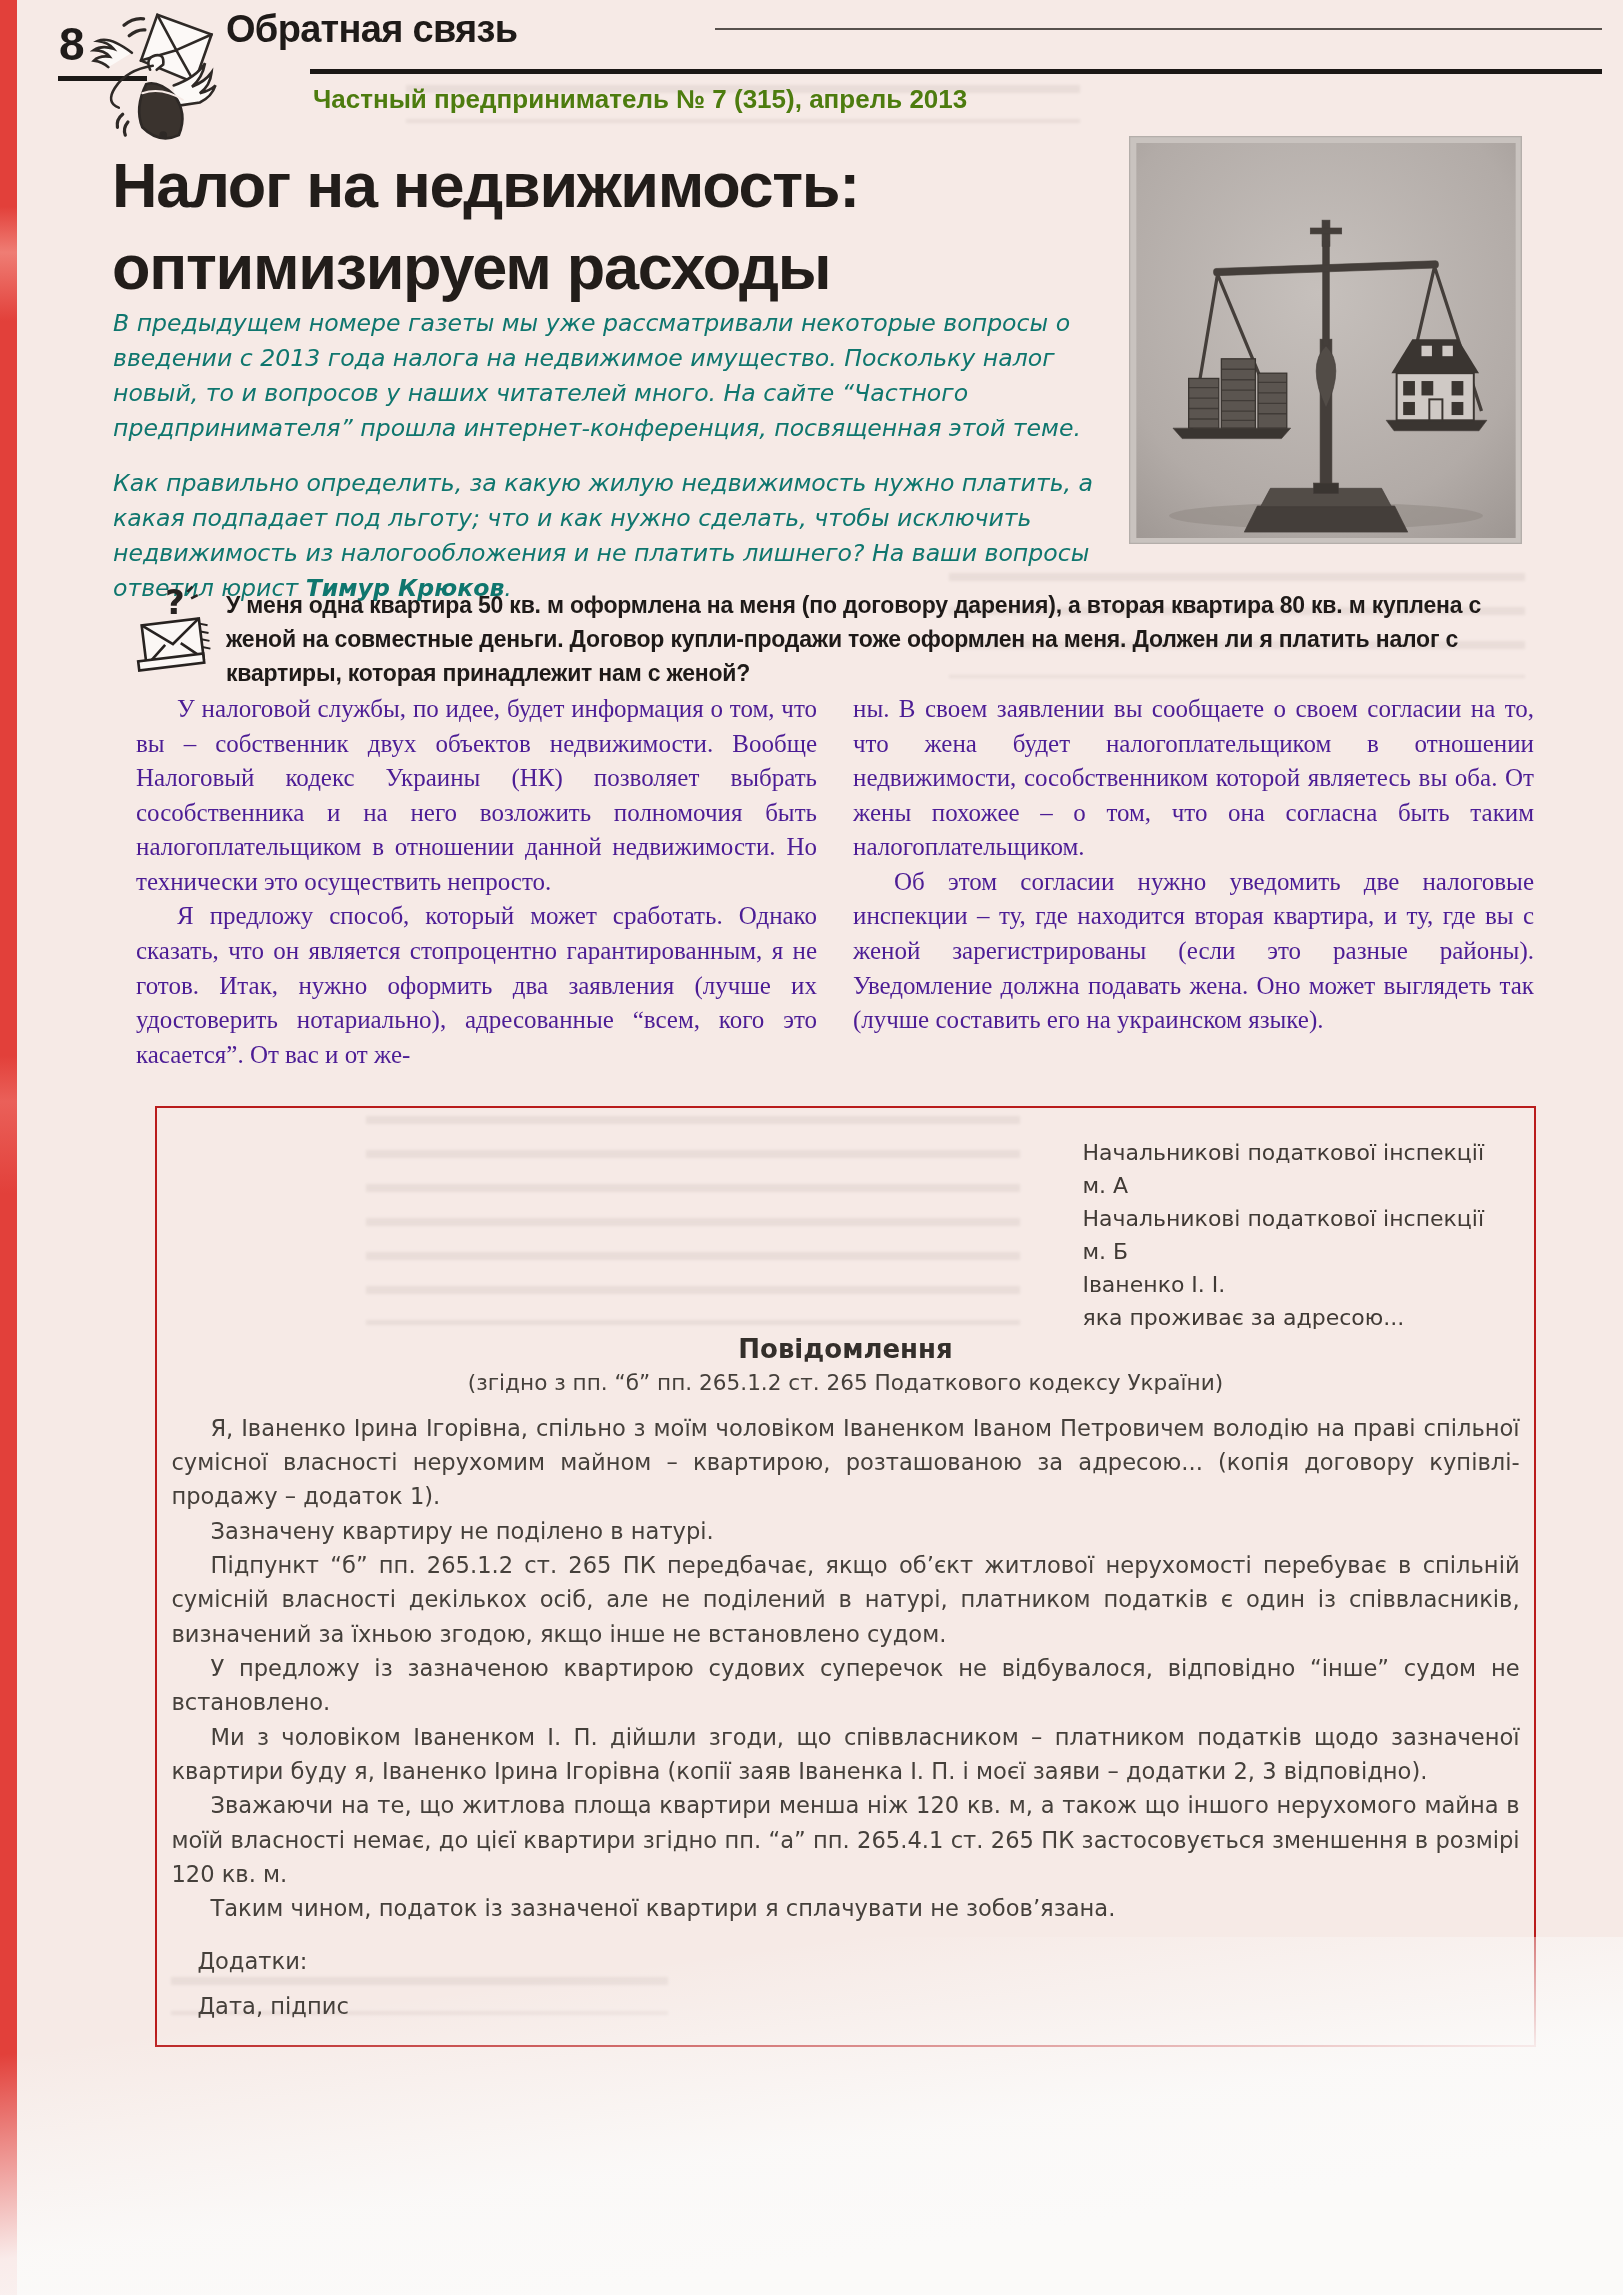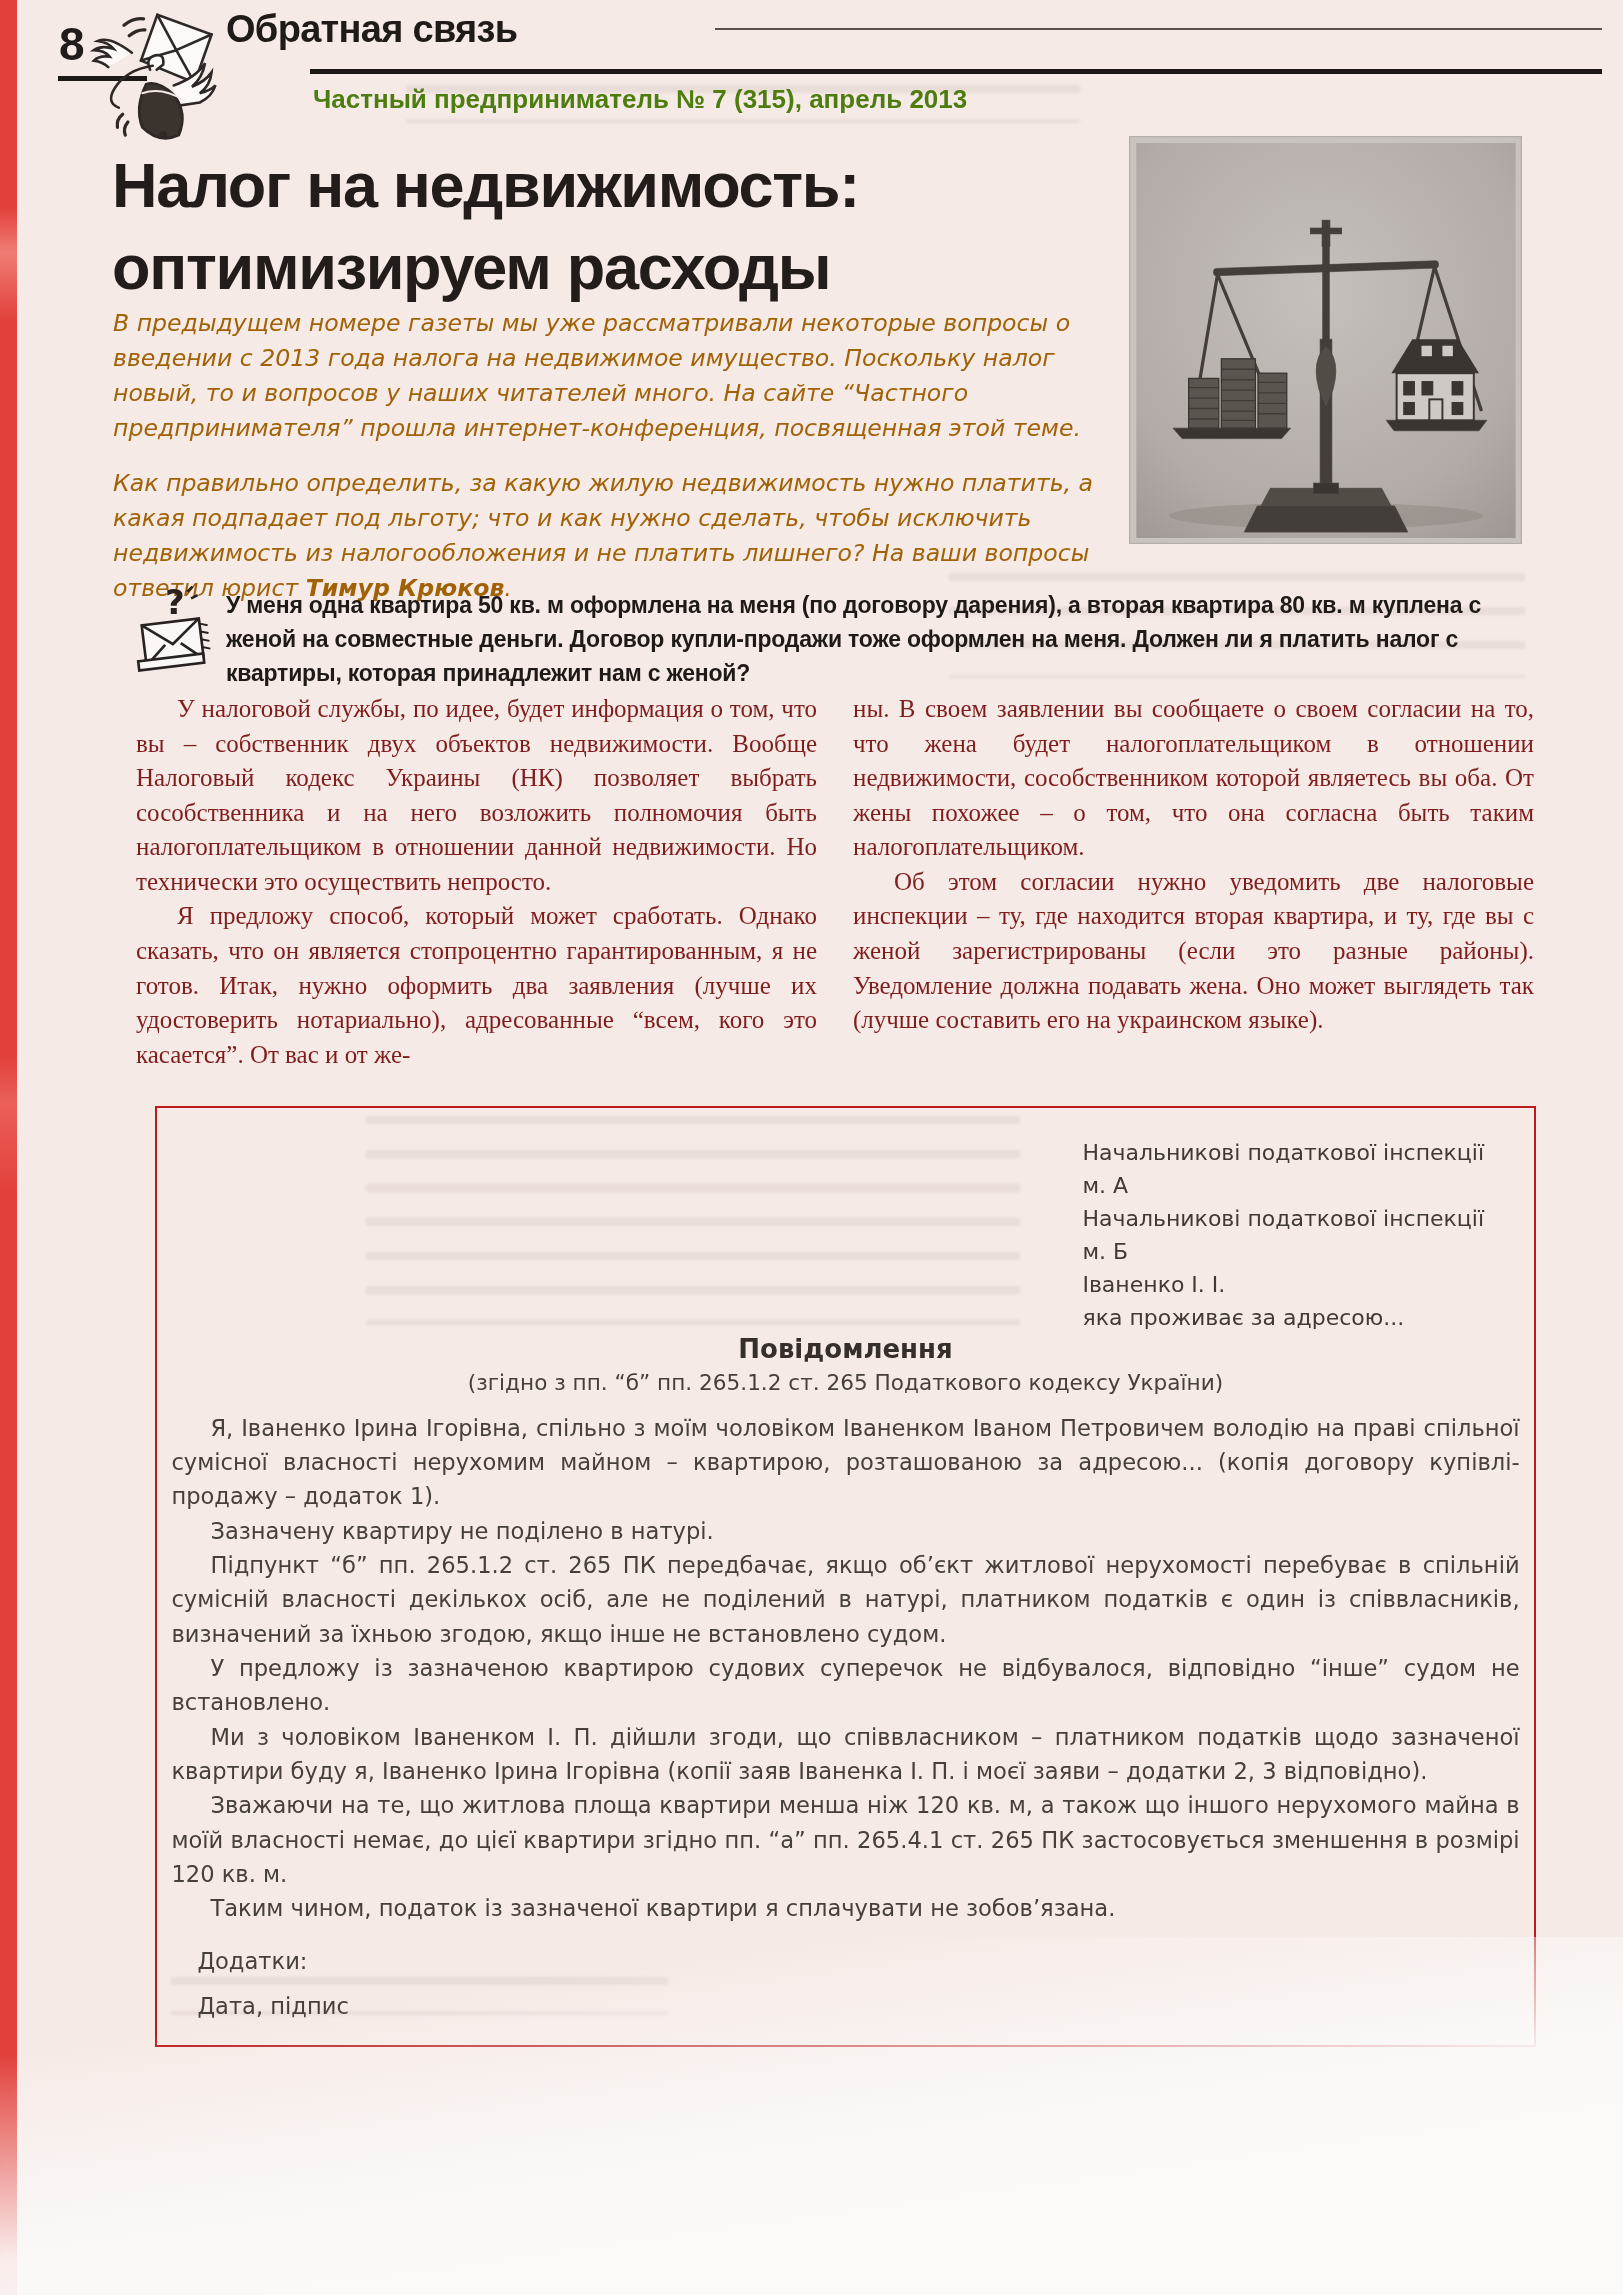--- a/index.html
+++ b/index.html
@@ -24,38 +24,38 @@
   .page-number-rule{left:58px;top:76px;width:89px;height:4.6px;background:#1c1917;}
   .section-title{left:226px;top:7.9px;font-size:38px;font-weight:bold;letter-spacing:-0.7px;color:#1f1b19;}
   .top-thin-rule{left:715px;top:27.5px;width:887px;height:2.6px;background:#57514d;}
   .section-rule{left:310px;top:69px;width:1292px;height:5.2px;background:#1b1816;}
   .issue-line{left:313px;top:84px;font-size:26px;font-weight:bold;color:#4d7c0f;}
   .dove{left:90px;top:6.5px;width:134px;height:154px;}
 
   
   .article-title{left:112px;top:145px;width:1008px;font-size:63px;font-weight:bold;
     letter-spacing:-1.3px;line-height:1.3;color:#221d1a;}
-  .intro{left:113px;width:982px;font-size:23.6px;font-style:italic;line-height:1.49;color:#a16207;
+  .intro{left:113px;width:982px;font-size:23.6px;font-style:italic;line-height:1.49;color:#0f766e;
     font-family:"DejaVu Sans",sans-serif;}
   .intro.p1{top:306px;}
   .intro.p2{top:466px;}
   .intro b{font-weight:bold;}
 
   .photo-frame{left:1129px;top:136px;width:393px;height:408px;background:#c9c3bf;
     box-shadow:0 0 0 1.3px #b4aeaa inset;padding:6.5px;box-sizing:border-box;}
   .photo-frame svg{display:block;width:100%;height:100%;}
 
   
   .q-icon{left:127px;top:584px;width:89px;height:96px;}
   .question-text{left:226px;top:588px;width:1303px;font-size:23px;font-weight:bold;
     line-height:1.48;color:#1e1a18;letter-spacing:-0.2px;}
 
   
   .col{font-family:"Liberation Serif",serif;font-size:25px;line-height:1.383;
-    color:#7f1d1d;text-align:justify;}
+    color:#4c1d95;text-align:justify;}
   .col p{margin:0;text-indent:41px;}
   .col-left{left:136px;top:692px;width:681px;}
   .col-right{left:853px;top:692px;width:681px;}
 
   
   .letter-box{left:155px;top:1106px;width:1381px;min-height:828px;box-sizing:border-box;
     border:2px solid #b91c1c;padding:17px 14.4px 26px 14.4px;
     font-family:"DejaVu Sans",sans-serif;color:#45403b;}
   .letter-address{margin:10.5px 0 0 911px;font-size:22px;line-height:1.5;color:#403a35;}
   .letter-heading{text-align:center;font-size:26px;font-weight:bold;color:#342f2b;}

